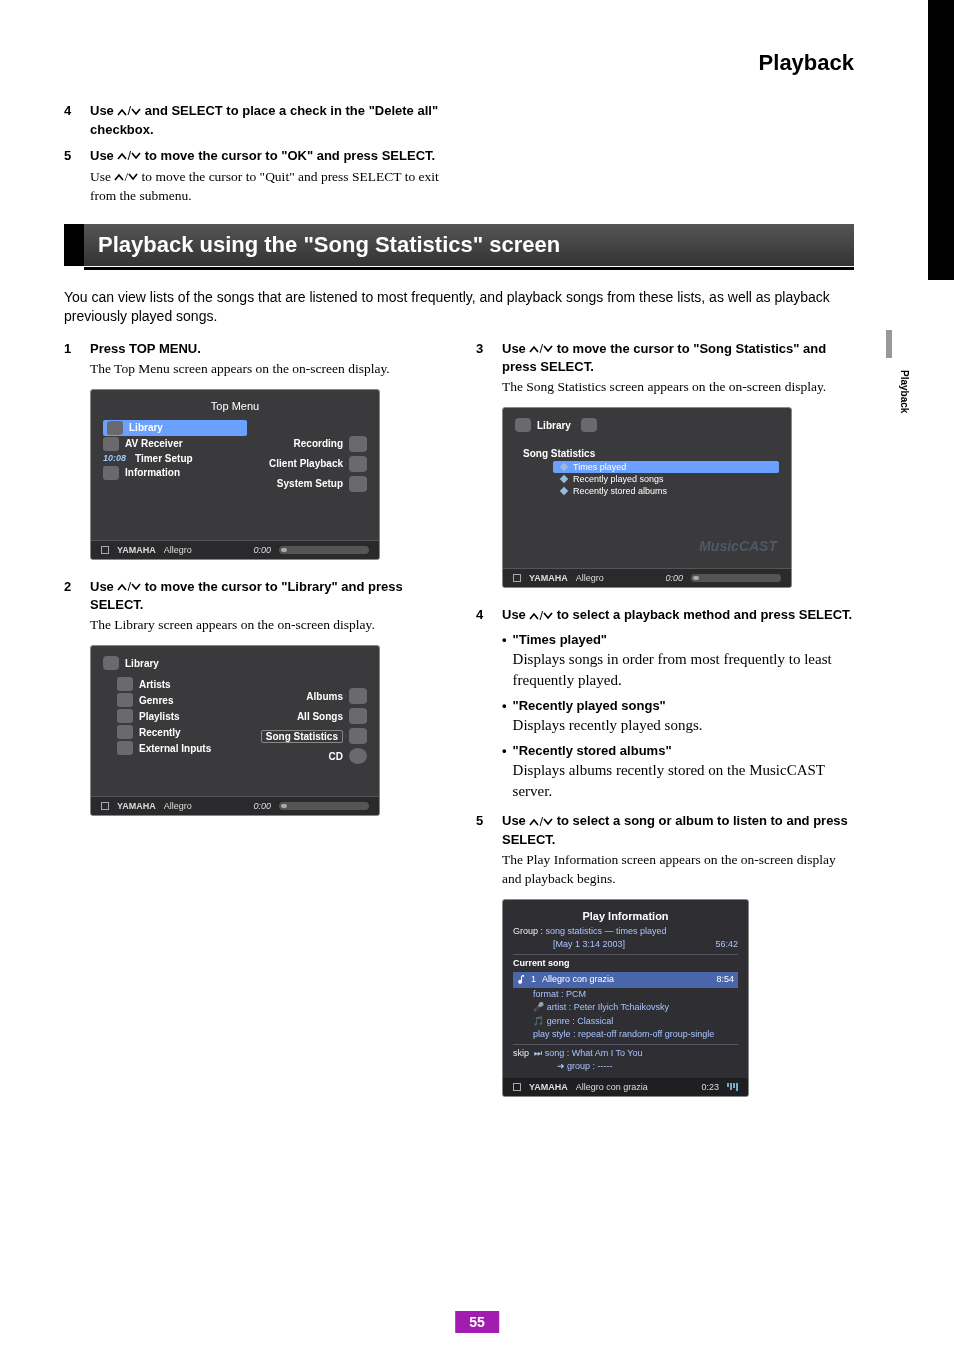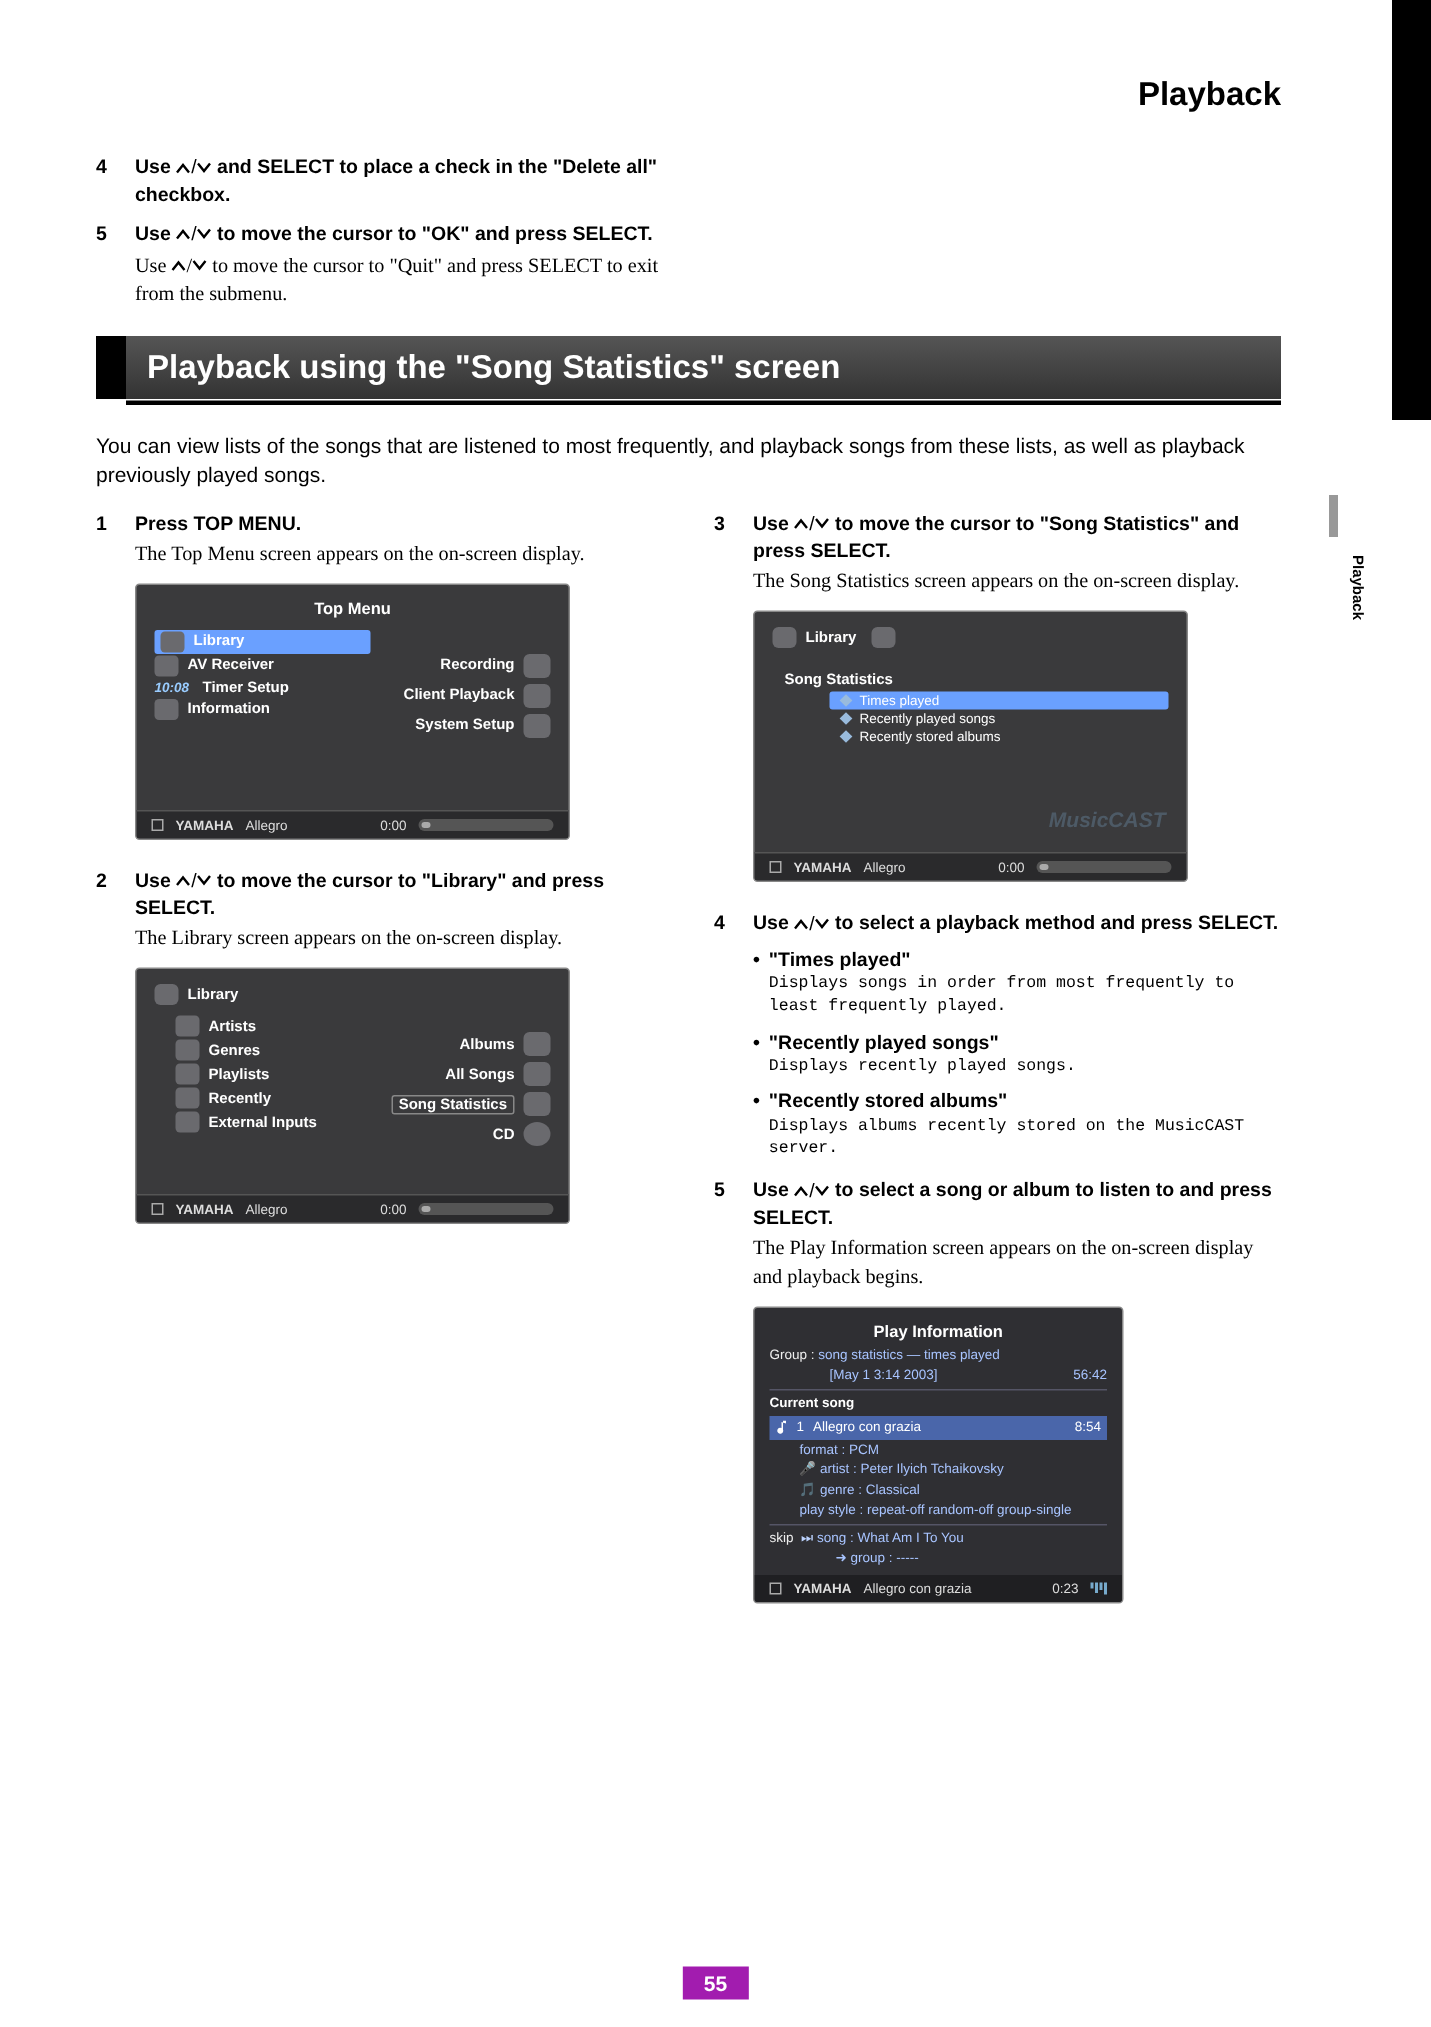--- a/index.html
+++ b/index.html
@@ -107,21 +107,21 @@
     background: #3a3a3c;
     border: 1px solid #888;
     border-radius: 3px;
     margin: 10px 0 18px 26px;
     font-family: Arial, sans-serif;
     color: #fff;
     font-size: 10px;
     overflow: hidden;
   }
   .ss-body { padding: 10px 12px 8px 12px; min-height: 150px; position: relative;}
-  .ss-title { text-align: center; font-weight: bold; font-size: 11px; margin-bottom: 8px;}
+  .ss-title { text-align: center; font-weight: normal; font-size: 11px; margin-bottom: 8px;}
   .ss-item {
     display: flex; align-items: center; gap: 6px;
     padding: 1px 0;
     font-weight: bold;
   }
   .ss-icon {
     width: 16px; height: 14px;
     background: #6a6a6e; border-radius: 3px;
     flex-shrink:0;
   }
@@ -135,39 +135,39 @@
   .ss-right-icon{ width:18px; height:16px; background:#6a6a6e; border-radius:4px;}
   .ss-status{
     display:flex; align-items:center; gap:8px;
     background:#2a2a2c;
     border-top:1px solid #555;
     padding:4px 10px;
     font-size:9px;
     color:#ddd;
   }
   .ss-status .brand{ font-weight:bold;}
-  .ss-status .time{ margin-left:auto;}
+  .ss-status .time{ margin-left:auto;font-style:italic;}
   .ss-status .prog{ width:90px; height:8px; background:#555; border-radius:4px; position:relative;}
   .ss-status .prog::before{ content:""; position:absolute; left:2px; top:2px; width:6px; height:4px; background:#aaa; border-radius:2px;}
   .ss-head{ display:flex; align-items:center; gap:6px; font-weight:bold; margin-bottom:6px;}
   .ss-head .ss-icon{ border-radius:4px;}
   .ss-sub{ font-weight:bold; font-size:10px; margin-bottom:2px;}
   .ss-list-item{
     display:flex; align-items:center; gap:6px;
     font-weight:normal; font-size:9px; padding:1px 0 1px 8px;margin-left:38px;
   }
   .ss-list-item.sel{ background:#6aa0ff; color:#fff; border-radius:2px;}
   .diamond{ width:6px; height:6px; transform:rotate(45deg); background:#9bd; flex-shrink:0;}
   .wm{ position:absolute; right:14px; bottom:14px; font-size:14px; font-style:italic; color:#4d5a66; font-weight:bold;}
   .ss-box{ border:1px solid #888; border-radius:2px; padding:0 4px;}
   .bul{ display:flex; gap:6px; font-family: Arial, sans-serif; font-size:13px; margin:6px 0 0 0;}
   .bul-dot{ font-weight:bold;}
   .bul-body{ flex:1;}
   .bul-h{ font-weight:bold;}
-  .bul-p{ font-family:Liberation Mono, monospace; font-size:11px;}
+  .bul-p{ font-family:Liberation Serif, serif; font-size:15px;}
   
   .pi{ width:247px; margin:10px 0 0 26px; background:#2f2f33; border:1px solid #888; border-radius:3px; font-family:Arial,sans-serif; color:#bcd3ff; overflow:hidden;}
   .pi-inner{ padding:8px 10px 4px 10px; font-size:9px; line-height:1.5;}
   .pi-title{ text-align:center; font-weight:bold; font-size:11px; color:#fff;}
   .pi-row{ display:flex; justify-content:space-between;}
   .pi-line{ color:#a8c4ff;}
   .pi .lbl{ color:#eee;}
   .pi .cur{ font-weight:bold; color:#fff;}
   .pi .song-row{ display:flex; gap:6px; align-items:center;}
   .pi .note{ width:8px; height:10px;}

